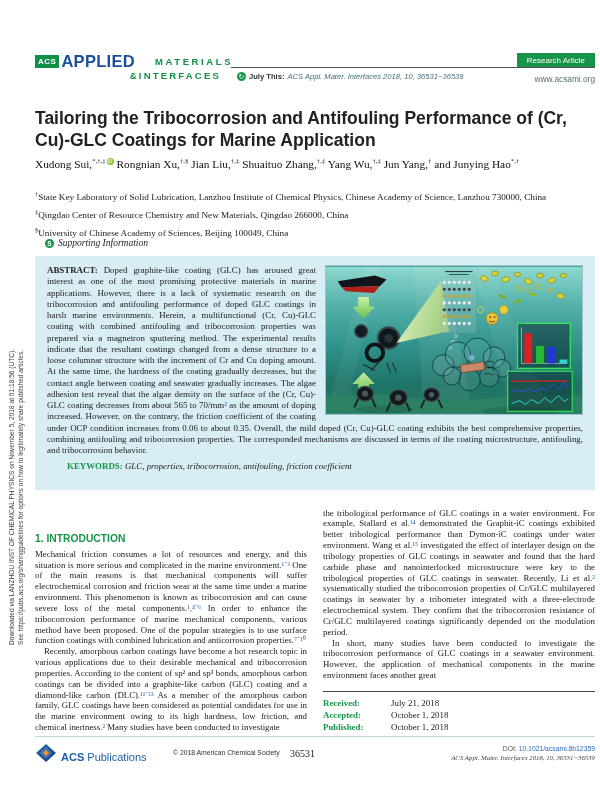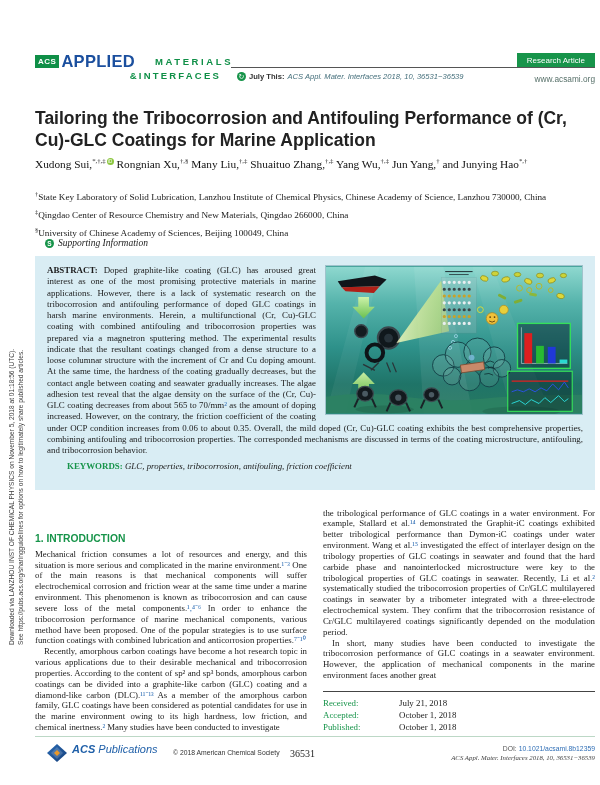--- a/index.html
+++ b/index.html
@@ -73,27 +73,27 @@
   .body-cols { position:absolute; top:497px; left:35px; width:560px; height:236px;
                display:flex; gap:16px;align-items:flex-end; }
   .col { width:272px; }
   .sec-head { font-family:"Liberation Sans", sans-serif; font-weight:bold;
               font-size:10.3px; color:#17944a; margin-bottom:5px; }
   .col p { font-size:8.8px; line-height:10.85px; text-align:justify; }
   .col p.indent { text-indent:9px; }
   .ref { color:#2f6eb5; }
   .dates-box { margin-top:10px; border-top:1.1px solid #444; padding-top:5px;
                font-size:8.9px; line-height:12px; }
-  .date-label { color:#17944a; font-weight:normal; display:inline-block; width:76px; }
+  .date-label { color:#17944a; font-weight:bold; display:inline-block; width:68px; }
 
   
   .foot-rule { position:absolute; top:736px; left:35px; width:560px; height:1px; background:#bcd8c6; }
   .footer { position:absolute; top:741px; left:35px; width:560px; height:34px;
             font-family:"Liberation Sans", sans-serif; }
-  .pub-brand { position:absolute; left:11px; top:2px; display:flex; align-items:flex-start;font-style:italic; }
+  .pub-brand { position:absolute; left:0; top:2px; display:flex; align-items:flex-end; }
   .pub-text { font-size:11px; color:#1f5fa8; margin-left:4px; }
   .pub-text b { font-weight:bold; }
   .copyright { position:absolute; left:138px; top:8px; font-size:6.8px; color:#333; }
   .page-num { position:absolute; left:255px; top:7px; font-size:10px;
               font-family:"Liberation Serif", serif; color:#222; }
   .doi-block { position:absolute; right:0; top:3px; text-align:right;
                font-size:6.8px; line-height:9px; color:#555; }
   .doi-val { color:#2f6eb5; }
   .jref { font-family:"Liberation Serif", serif; font-style:italic; color:#444; }
 </style>
@@ -122,21 +122,21 @@
     <span class="cite-ref">ACS Appl. Mater. Interfaces 2018, 10, 36531−36539</span>
   </div>
   <div class="site-link">www.acsami.org</div>
 </div>
 
 <h1 class="title">Tailoring the Tribocorrosion and Antifouling Performance of (Cr, Cu)-GLC Coatings for Marine Application</h1>
 
 <div class="authors">
   <span><span>Xudong Sui,</span><sup>*,†,‡</sup><span class="orcid">iD</span></span>
   <span><span>Rongnian Xu,</span><sup>†,§</sup></span>
-  <span><span>Many Liu,</span><sup>†,‡</sup></span>
+  <span><span>Jian Liu,</span><sup>†,‡</sup></span>
   <span><span>Shuaituo Zhang,</span><sup>†,‡</sup></span>
   <span><span>Yang Wu,</span><sup>†,‡</sup></span>
   <span><span>Jun Yang,</span><sup>†</sup></span>
   <span><span>and Junying Hao</span><sup>*,†</sup></span>
 </div>
 
 <div class="affils">
   <div class="affil"><sup>†</sup><span>State Key Laboratory of Solid Lubrication, Lanzhou Institute of Chemical Physics, Chinese Academy of Science, Lanzhou 730000, China</span></div>
   <div class="affil"><sup>‡</sup><span>Qingdao Center of Resource Chemistry and New Materials, Qingdao 266000, China</span></div>
   <div class="affil"><sup>§</sup><span>University of Chinese Academy of Sciences, Beijing 100049, China</span></div>

